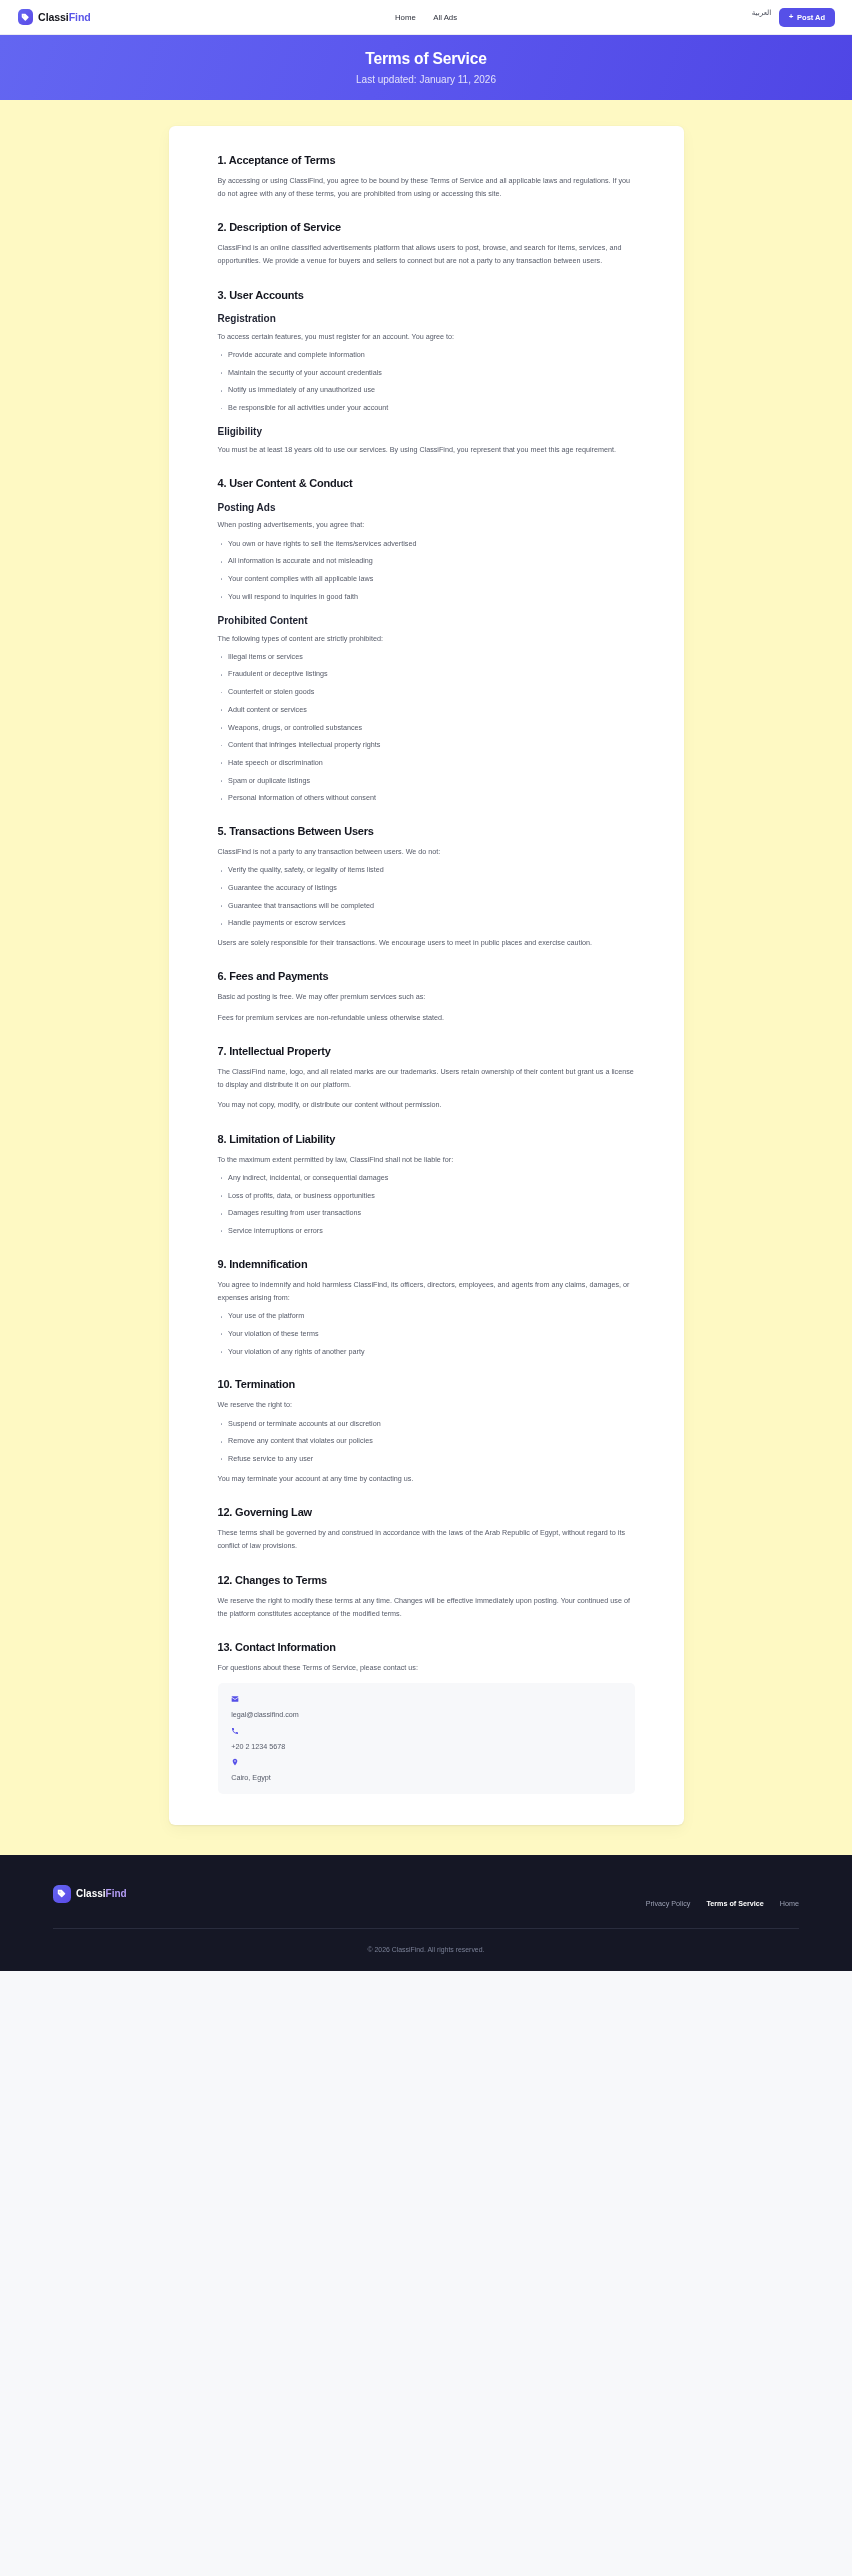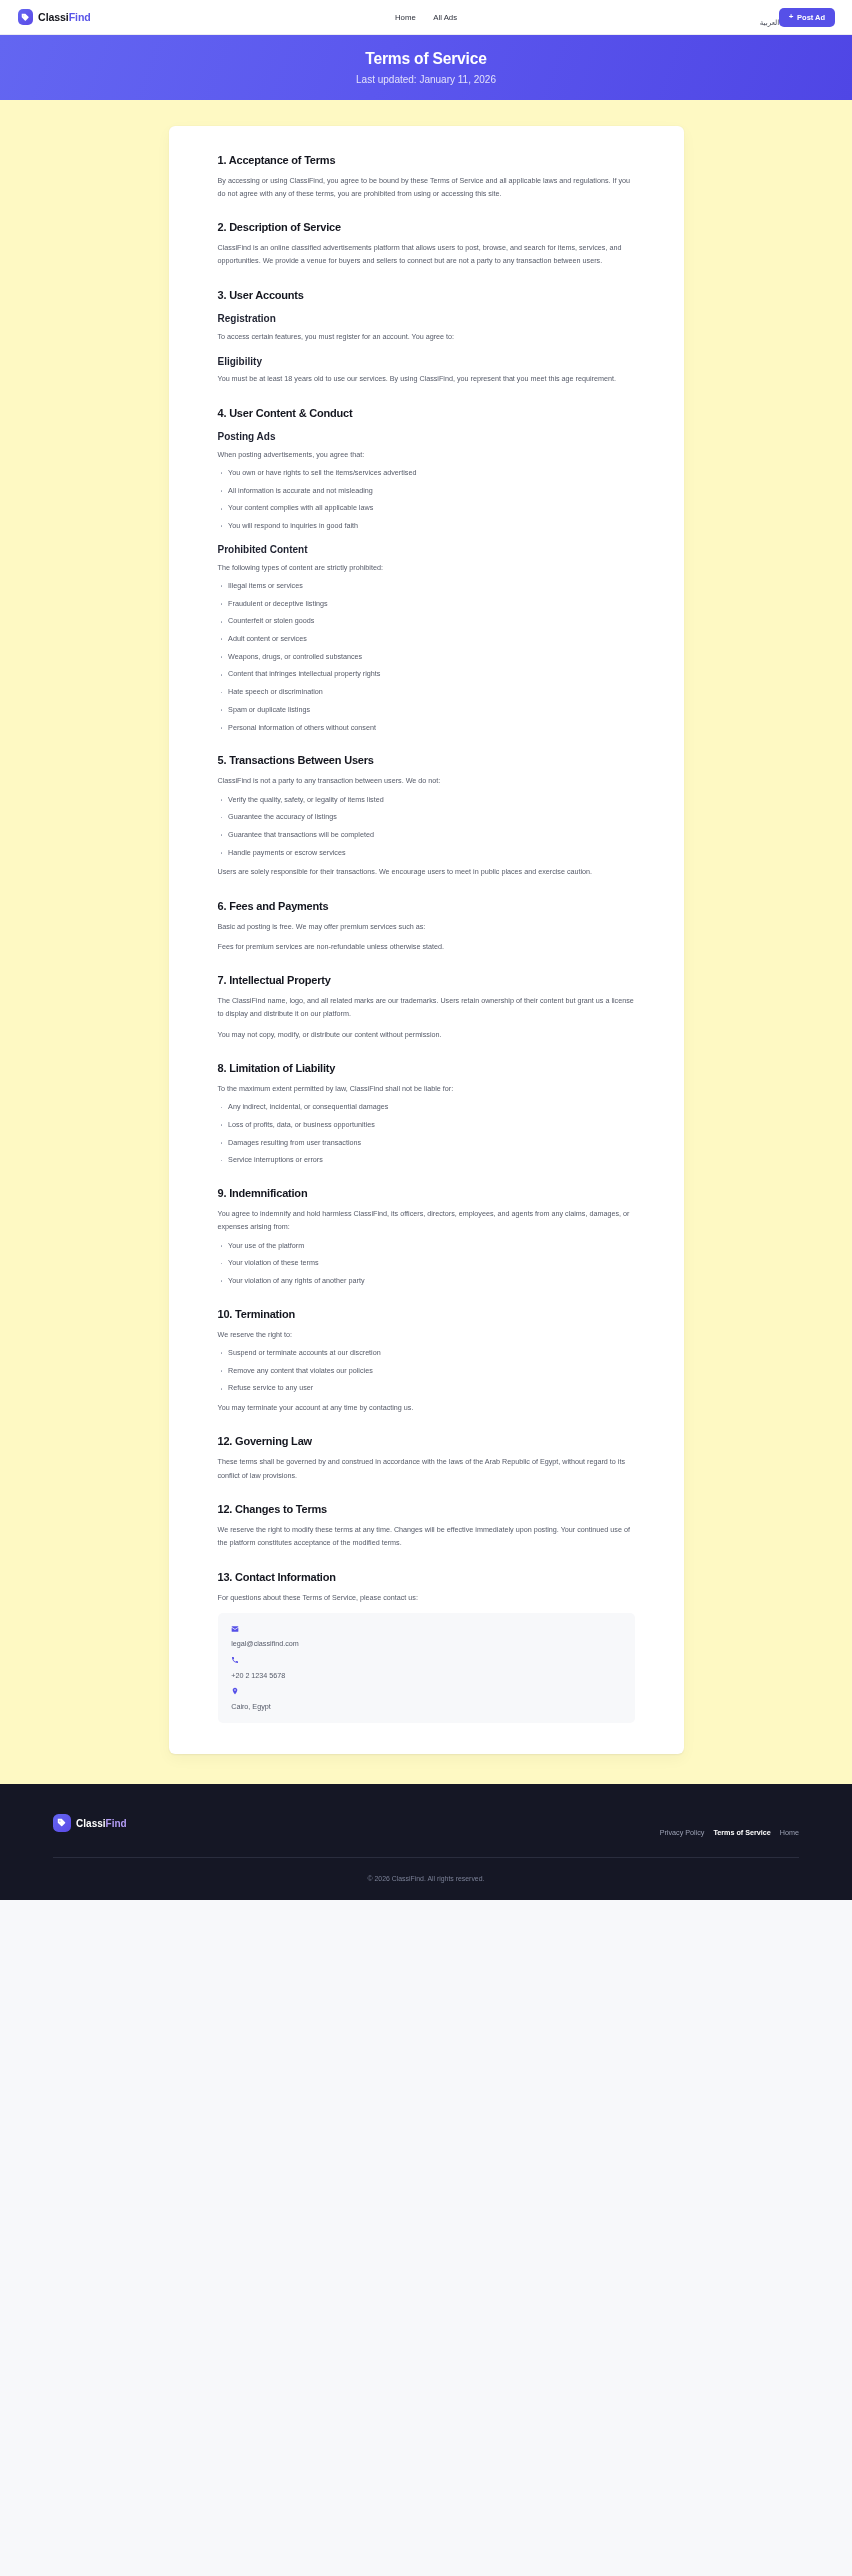--- a/index.html
+++ b/index.html
@@ -43,22 +43,22 @@
   .nav-link {
     font-size: 7.8px;
     color: #2c2f3a;
     text-decoration: none;
     cursor: pointer;
     white-space: nowrap;
   }
   .header-right {
     margin-left: auto;
     display: flex;
-    align-items: flex-end;
-    gap: 0;
+    align-items: flex-start;
+    gap: 8px;
   }
   .lang-switch {
     font-size: 7.2px;
     color: #4b4f5c;
     cursor: pointer;
     direction: rtl;
   }
   .post-ad-btn {
     background: #5650e8;
     color: #fff;
@@ -192,21 +192,21 @@
     display: flex;
     align-items: center;
     justify-content: space-between;
     padding-bottom: 20px;
   }
   .footer-brand { display: flex; align-items: center; gap: 5.6px; }
   .footer-brand .brand-mark { width: 17.5px; height: 17.5px; border-radius: 5.6px; }
   .footer-brand-text { font-size: 10px; font-weight: 700; }
   .footer-brand-text .p1 { color: #ffffff; }
   .footer-brand-text .p2 { color: #b39cf5; }
-  .footer-links { display: flex; gap: 9px; align-items: center; margin-top: 19px; }
+  .footer-links { display: flex; gap: 16px; align-items: center; margin-top: 19px; }
   .footer-link {
     font-size: 7.2px;
     color: #9ba0b3;
     text-decoration: none;
     cursor: pointer;
   }
   .footer-link.active { color: #ffffff; font-weight: 700; }
   .footer-divider {
     height: 0.6px;
     background: #2a2d3e;
@@ -259,20 +259,26 @@
 
     <h2 class="sec-title">1. Acceptance of Terms</h2>
     <p class="para">By accessing or using ClassiFind, you agree to be bound by these Terms of Service and all applicable laws and regulations. If you do not agree with any of these terms, you are prohibited from using or accessing this site.</p>
 
     <h2 class="sec-title">2. Description of Service</h2>
     <p class="para">ClassiFind is an online classified advertisements platform that allows users to post, browse, and search for items, services, and opportunities. We provide a venue for buyers and sellers to connect but are not a party to any transaction between users.</p>
 
     <h2 class="sec-title">3. User Accounts</h2>
     <h3 class="sub-title">Registration</h3>
     <p class="para">To access certain features, you must register for an account. You agree to:</p>
+    <ul class="bullets">
+        <li>Provide accurate and complete information</li>
+        <li>Maintain the security of your account credentials</li>
+        <li>Notify us immediately of any unauthorized use</li>
+        <li>Be responsible for all activities under your account</li>
+      </ul>
     <h3 class="sub-title">Eligibility</h3>
     <p class="para">You must be at least 18 years old to use our services. By using ClassiFind, you represent that you meet this age requirement.</p>
 
     <h2 class="sec-title">4. User Content &amp; Conduct</h2>
     <h3 class="sub-title">Posting Ads</h3>
     <p class="para">When posting advertisements, you agree that:</p>
     <ul class="bullets">
         <li>You own or have rights to sell the items/services advertised</li>
         <li>All information is accurate and not misleading</li>
         <li>Your content complies with all applicable laws</li>

